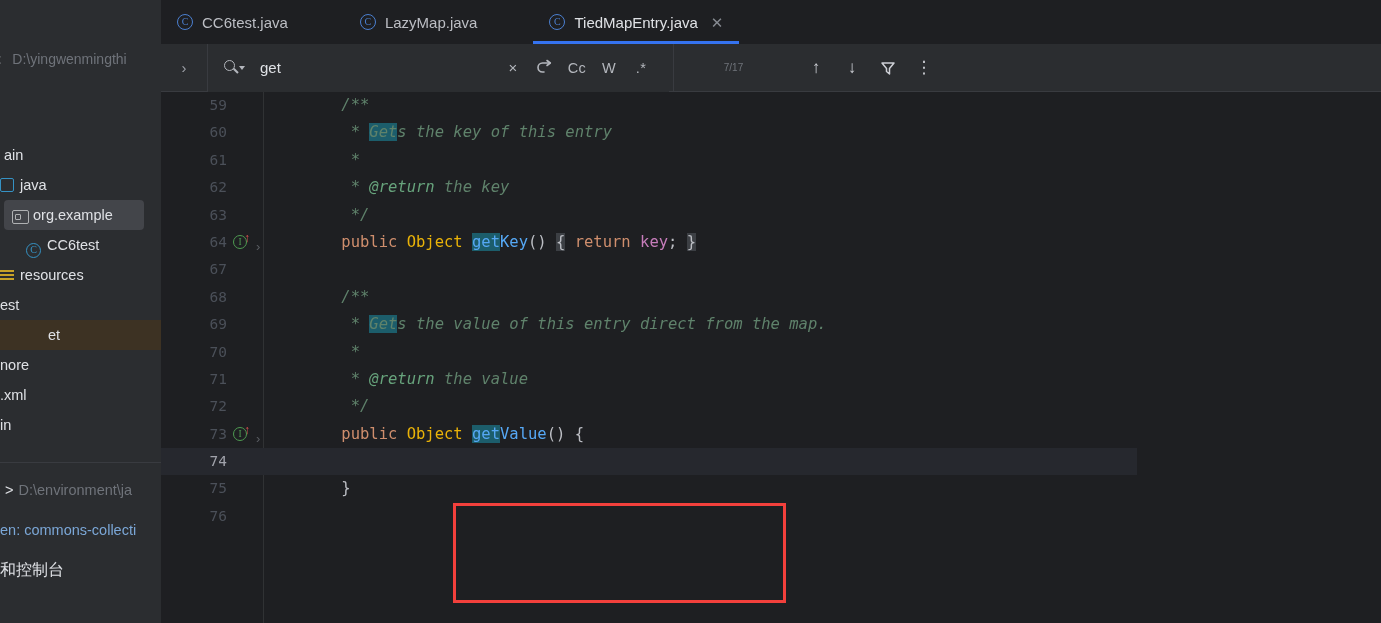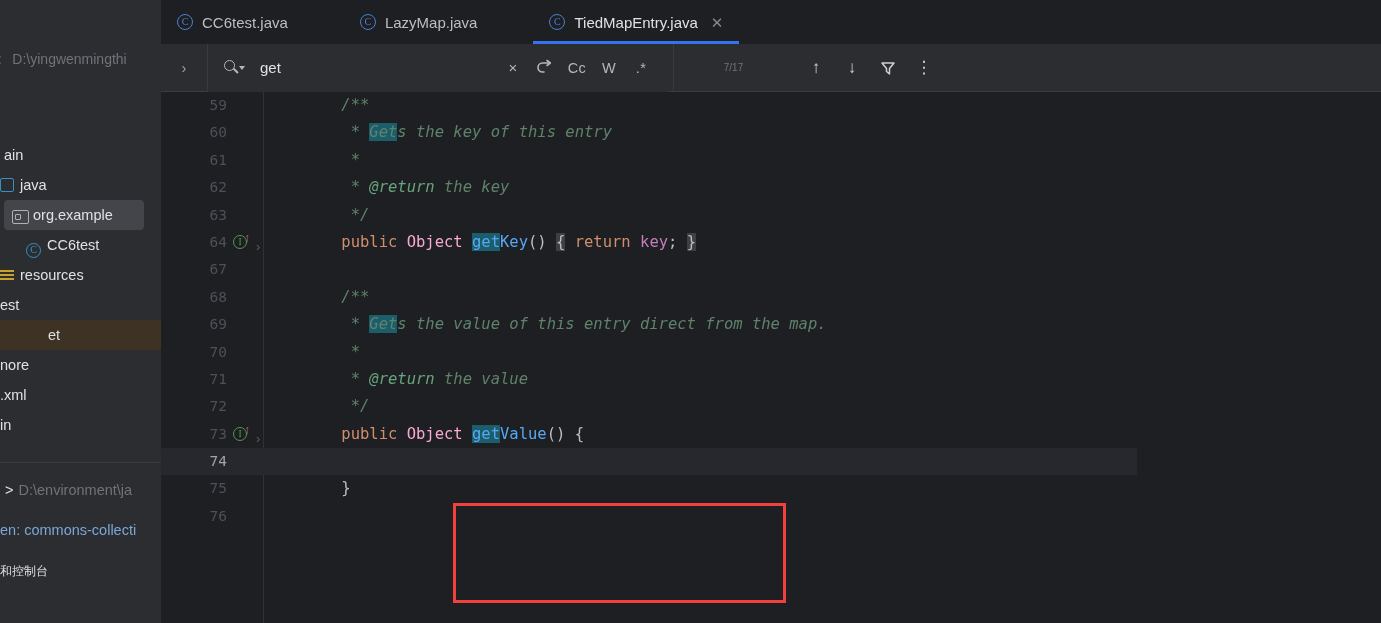--- a/index.html
+++ b/index.html
@@ -61,21 +61,21 @@
     display: inline-block; vertical-align: -3px; margin-right: 6px;
     font-family: "Liberation Serif", serif;
   }
 
   .sb-bottom { position: absolute; left: 0; top: 470px; width: 161px; }
   .sb-bottom-row { height: 40px; line-height: 40px; font-size: 14.5px; white-space: nowrap; }
   .sb-bottom-row .run { color: #CF8E6D; }
   .sb-bottom-row .arrow { color: #DFE1E5; margin: 0 5px; }
   .sb-bottom-row .dim { color: #6F737A; }
   .sb-bottom-row .blue { color: #7BA7D7; }
-  .sb-bottom-row .cn { color: #DFE1E5; font-size: 12px; }
+  .sb-bottom-row .cn { color: #DFE1E5; font-size: 16px; }
 
   .sb-divider {
     position: absolute; left: 0; top: 462px; width: 161px; height: 1px; background: #393B40;
   }
 
   
   .editor-area {
     position: absolute; left: 161px; top: 0; width: 1220px; height: 623px;
     background: #1E1F22;
   }
@@ -176,21 +176,21 @@
   .gutter-ic { position: absolute; left: 72px; top: 5px; }
   .code {
     position: absolute; left: 143px; white-space: pre;
     font-family: "DejaVu Sans Mono", monospace; font-size: 15.5px; color: #BCBEC4;
   }
 
   
   .c-doc { color: #5F826B; font-style: italic; }
   .c-tag { color: #67A37C; font-style: italic; }
   .c-kw { color: #CF8E6D; }
-  .c-type { color: #f9a8d4; }
+  .c-type { color: #eab308; }
   .c-method { color: #56A8F5; }
   .c-field { color: #C77DBB; }
   .c-plain { color: #BCBEC4; }
   .hl { background: #1C5D6B; }
   .brace-hl { background: #3C3F44; }
 
   .caret {
     display: inline-block; width: 1.6px; height: 18px; background: #CED0D6;
     vertical-align: -3px; margin-left: -1px;
   }

